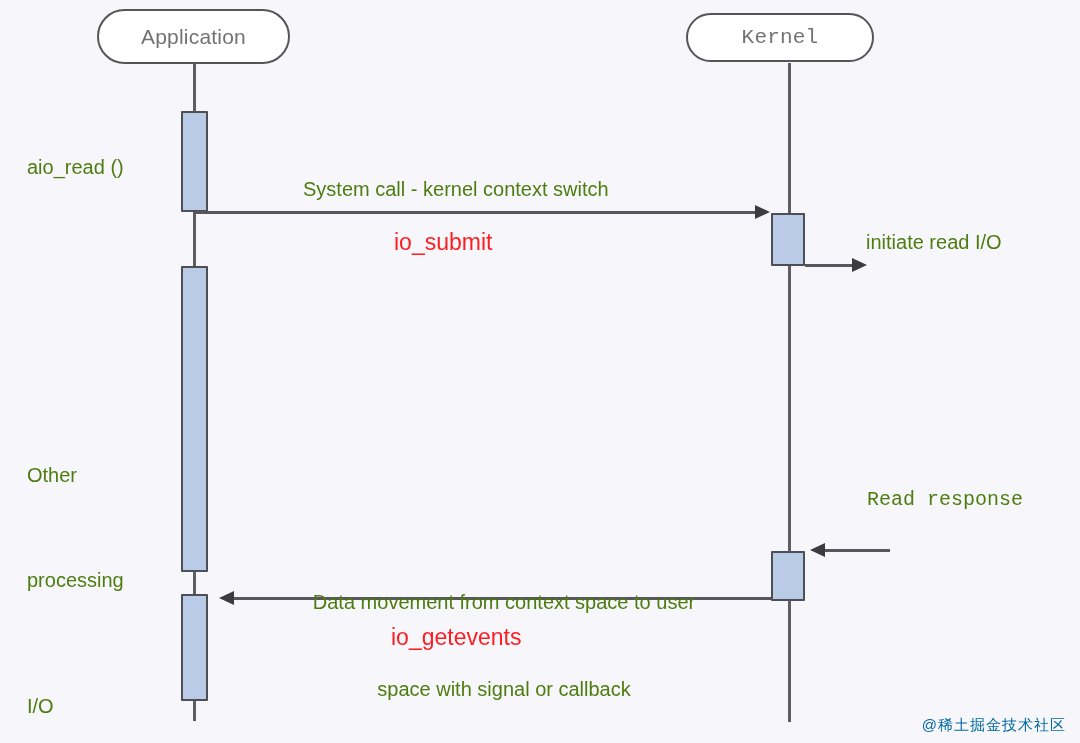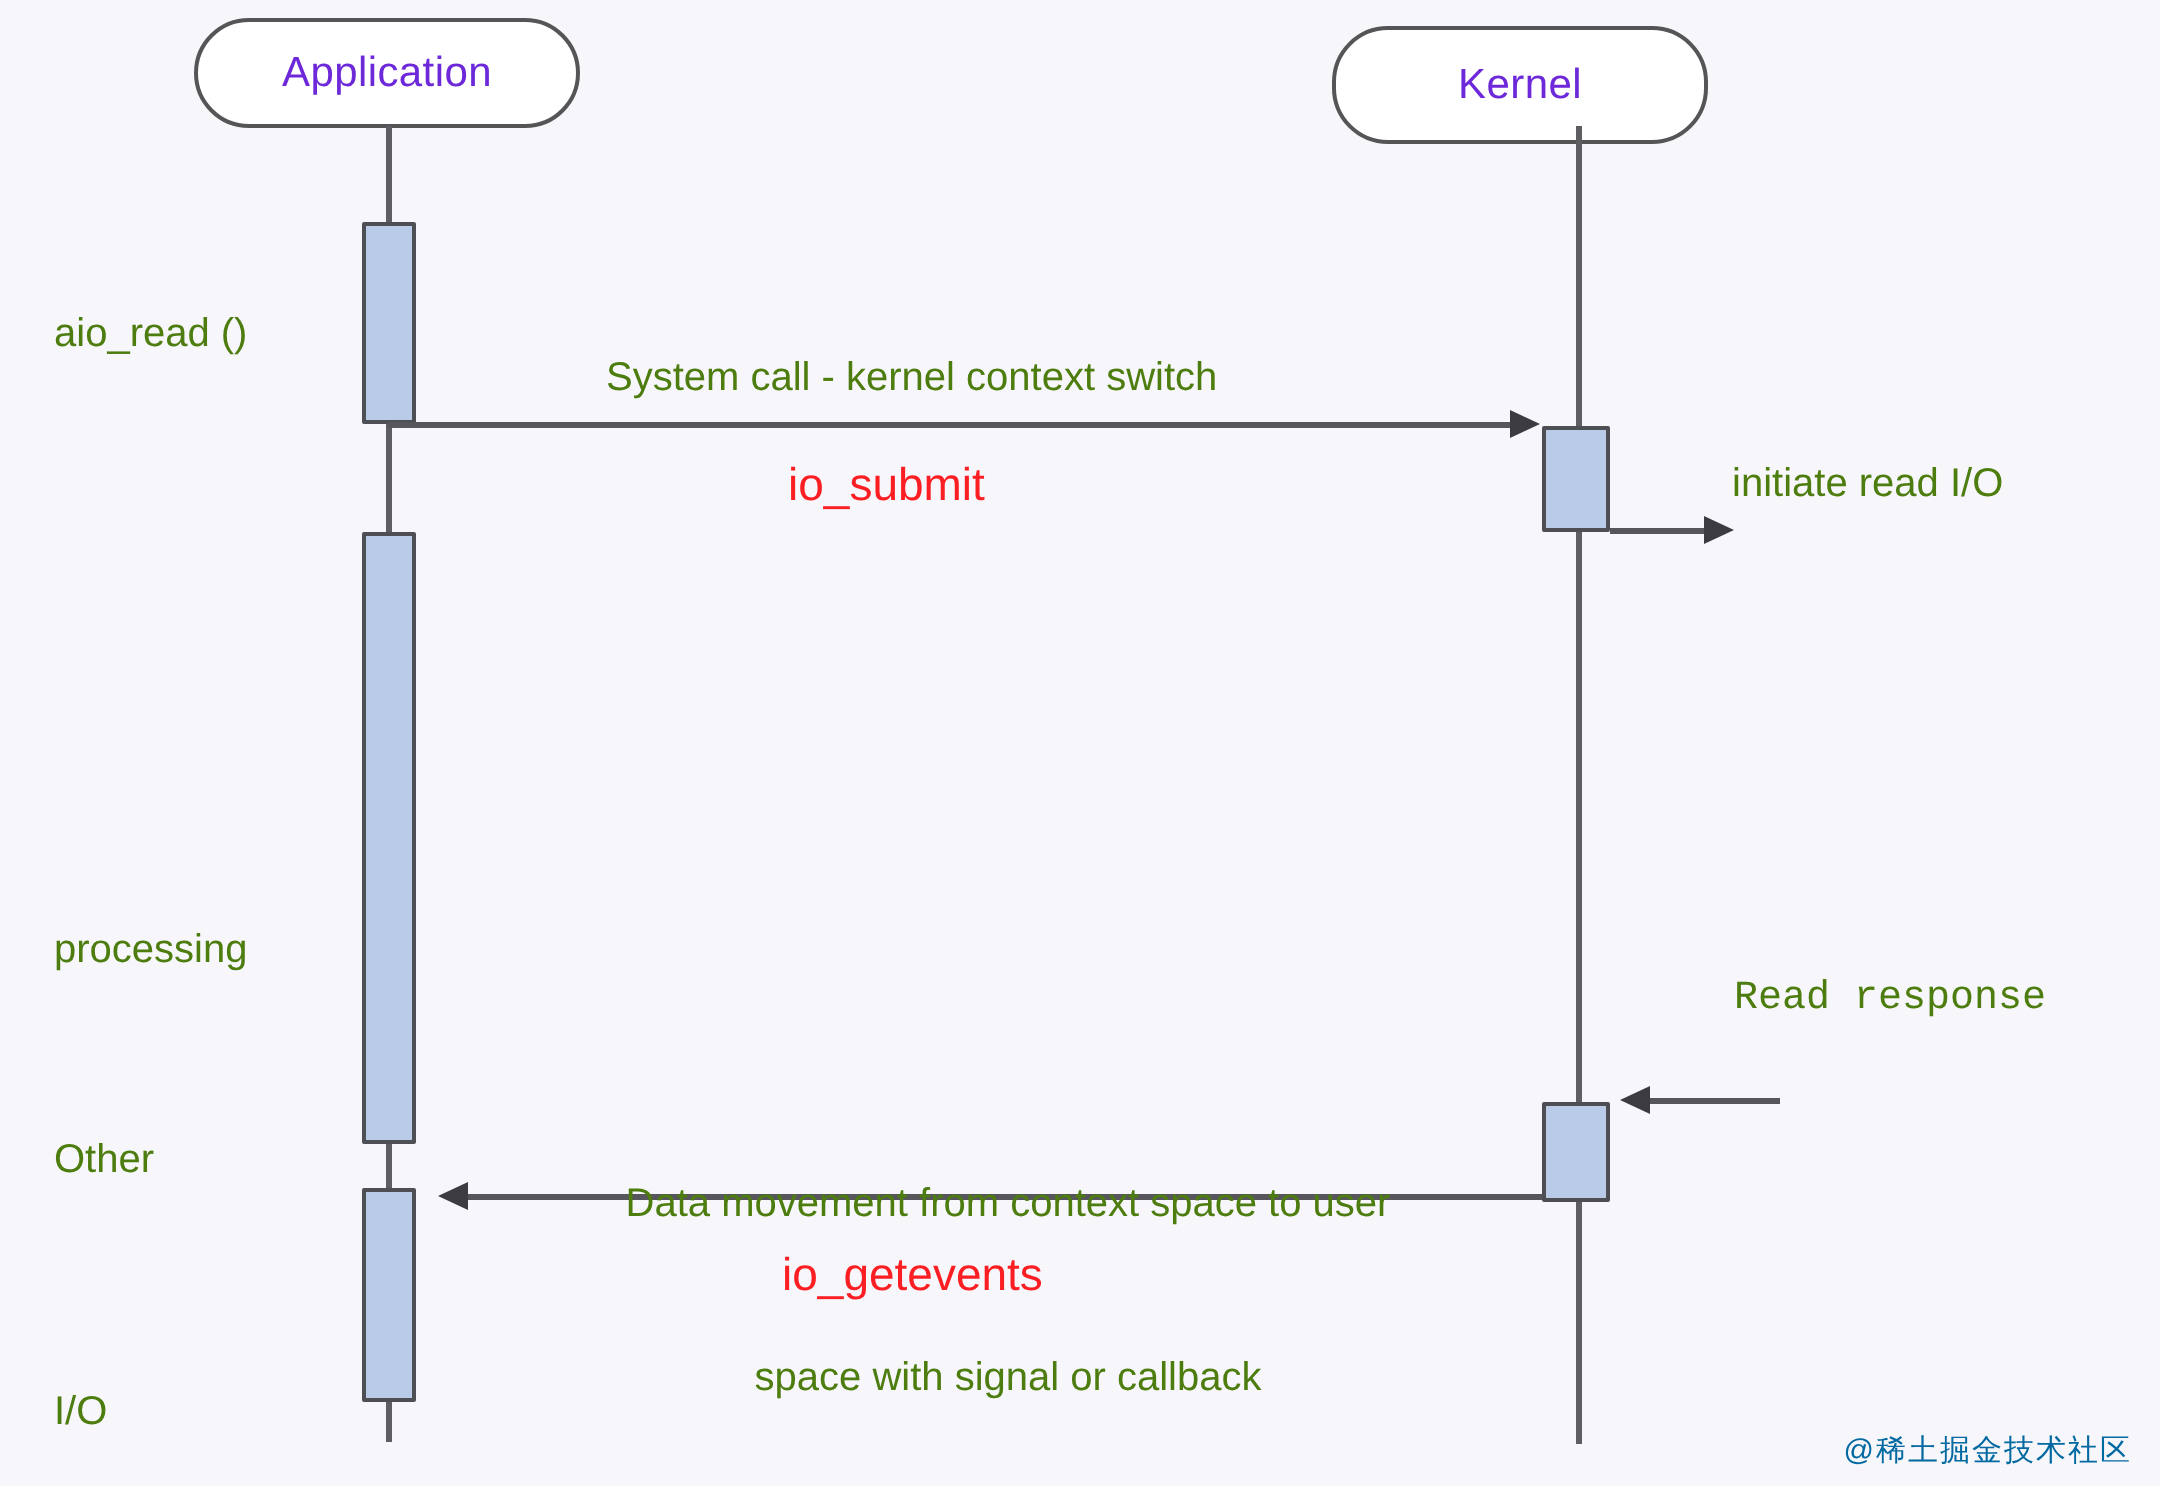--- a/index.html
+++ b/index.html
@@ -24,29 +24,29 @@
   
   .participant {
     position: absolute;
     background: #ffffff;
     border: 2px solid #555558;
     border-radius: 28px;
     box-sizing: border-box;
     display: flex;
     align-items: center;
     justify-content: center;
-    color: #6d28d9;
+    color: #737373;
     font-size: 21px;
     letter-spacing: 0.2px;
   }
   #participant-application {
     left: 97px;  top: 9px;  width: 193px; height: 55px;
   }
   #participant-kernel {
-    left: 666px; top: 13px; width: 188px; height: 59px;
+    left: 686px; top: 13px; width: 188px; height: 49px; font-family: Liberation Mono, monospace;
   }
 
   
   .lifeline {
     position: absolute;
     width: 3px;
     background: #5d5d62;
   }
   #lifeline-application { left: 193px; top: 63px;  height: 658px; }
   #lifeline-kernel      { left: 788px; top: 63px;  height: 659px; }
@@ -159,22 +159,22 @@
 
   <div class="arrow-line" id="msg-read-response-line"></div>
   <div class="arrow-head left" id="msg-read-response-head"></div>
 
   <div class="arrow-line" id="msg-getevents-line"></div>
   <div class="arrow-head left" id="msg-getevents-head"></div>
 
   <div class="label" id="label-aio-read">aio_read ()</div>
 
   <div class="label" id="label-other">
+    <div>Other</div>
     <div>processing</div>
-    <div>Other</div>
   </div>
 
   <div class="label" id="label-io-processing">
     <div>I/O</div>
     
   </div>
 
   <div class="label" id="label-system-call">System call - kernel context switch</div>
 
   <div class="label red" id="label-io-submit">io_submit</div>

